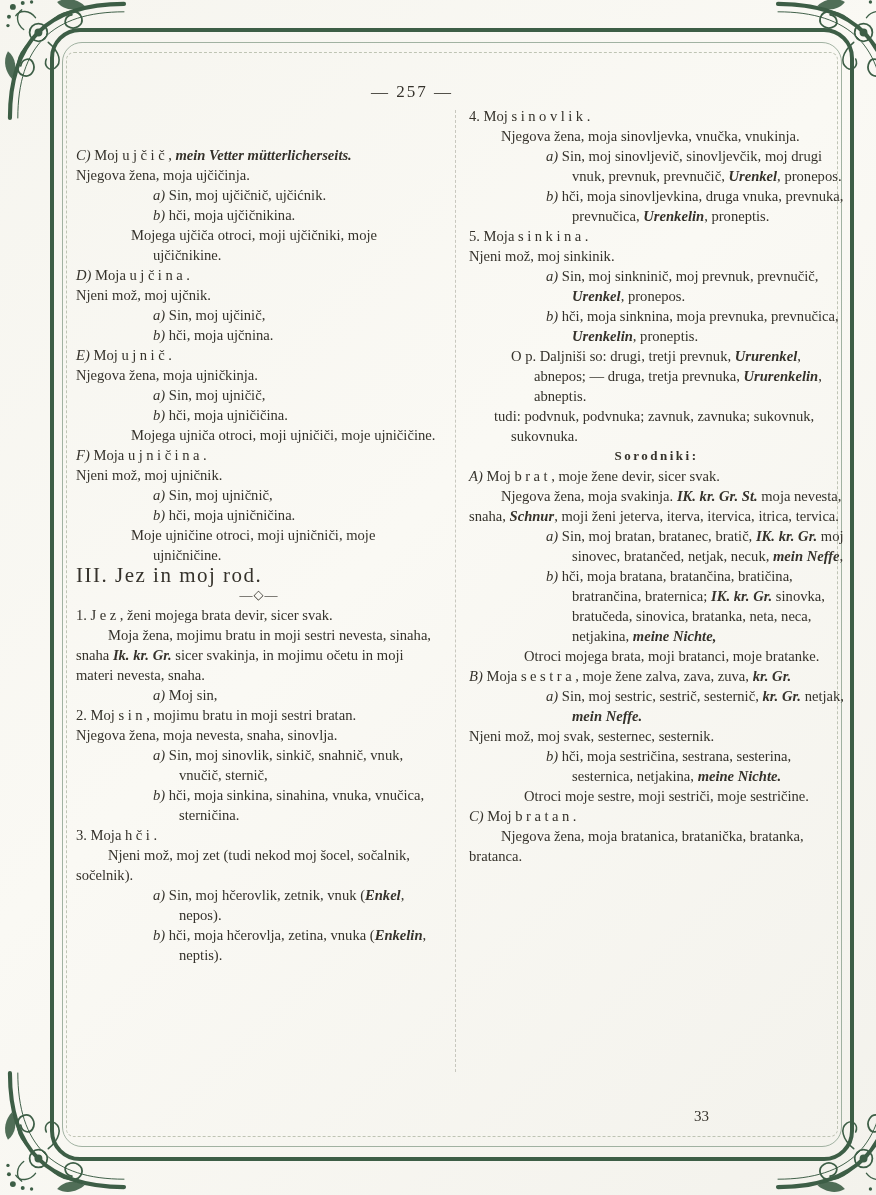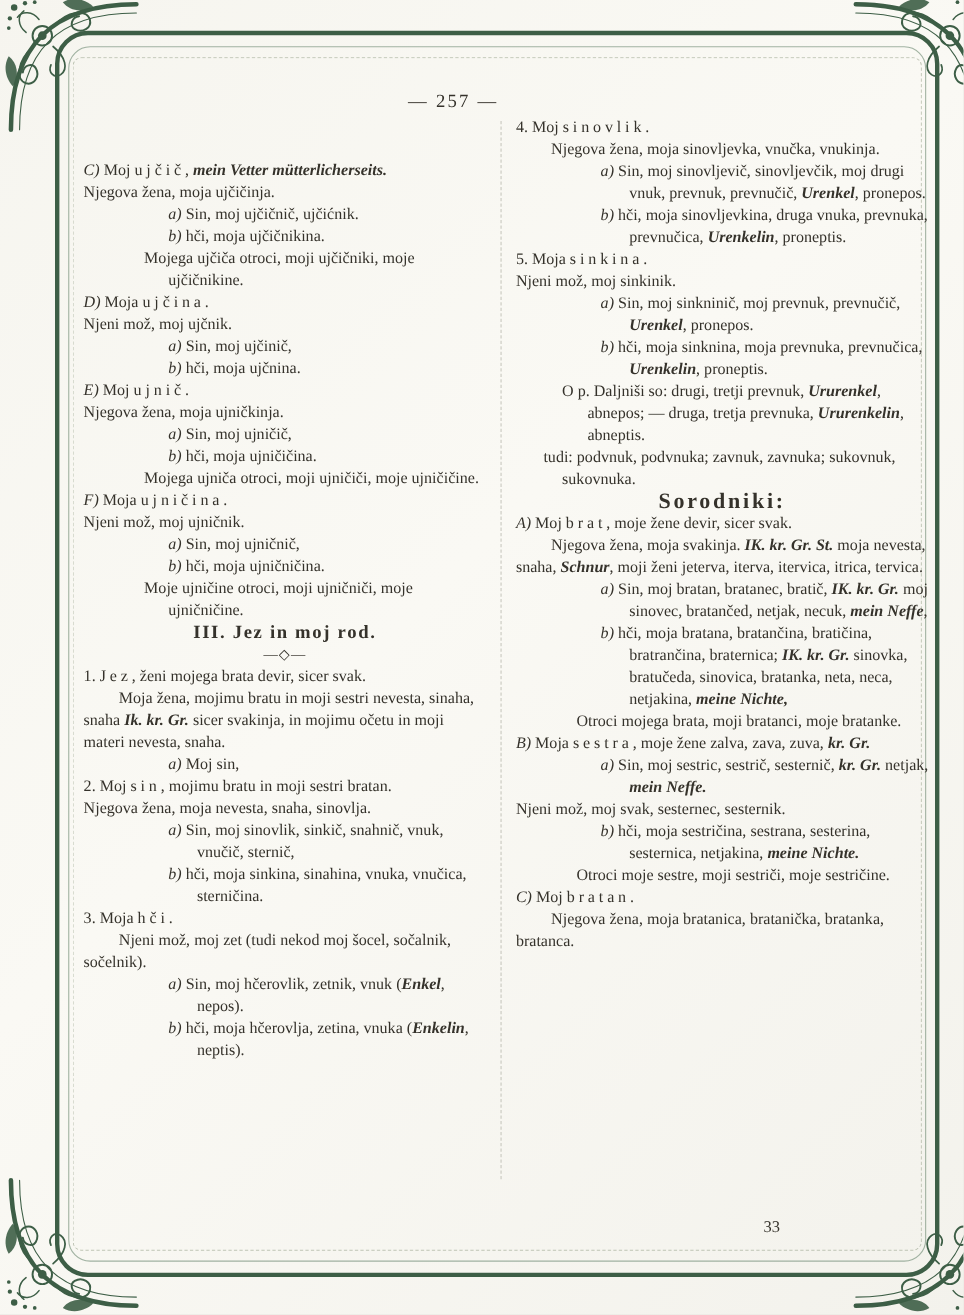--- a/index.html
+++ b/index.html
@@ -43,24 +43,24 @@
   
   .e-letter{padding-left:30px;text-indent:-30px;}
   .e-num{margin-left:28px;padding-left:24px;text-indent:-24px;}
   .b1{margin-left:55px;}
   .cont{padding-left:77px;text-indent:-22px;}
   .item{padding-left:103px;text-indent:-26px;}
   .pind{text-indent:32px;}
   .op{padding-left:65px;text-indent:-23px;}
   .tudi{padding-left:42px;text-indent:-17px;}
   .gap{margin-top:11px;}
-  .h1{text-align:center;font-weight:bold;font-size:17px;letter-spacing:1.5px;
+  .h1{font-weight:normal;font-size:21px;letter-spacing:1.5px;
       margin-top:24px;margin-bottom:4px;text-indent:0;}
   .orn{text-align:center;margin-bottom:14px;font-size:13px;letter-spacing:1px;}
-  .h2{text-align:center;font-weight:bold;font-size:20px;letter-spacing:2.5px;
+  .h2{text-align:center;font-weight:bold;font-size:13px;letter-spacing:2.5px;
       margin-top:12px;margin-bottom:6px;}
   
   .r-it{font-style:italic;font-weight:700;}
   .r-sp{letter-spacing:.24em;}
   .r-lbl{font-style:italic;}
   .r-plain{}
 </style>
 </head>
 <body>
 

